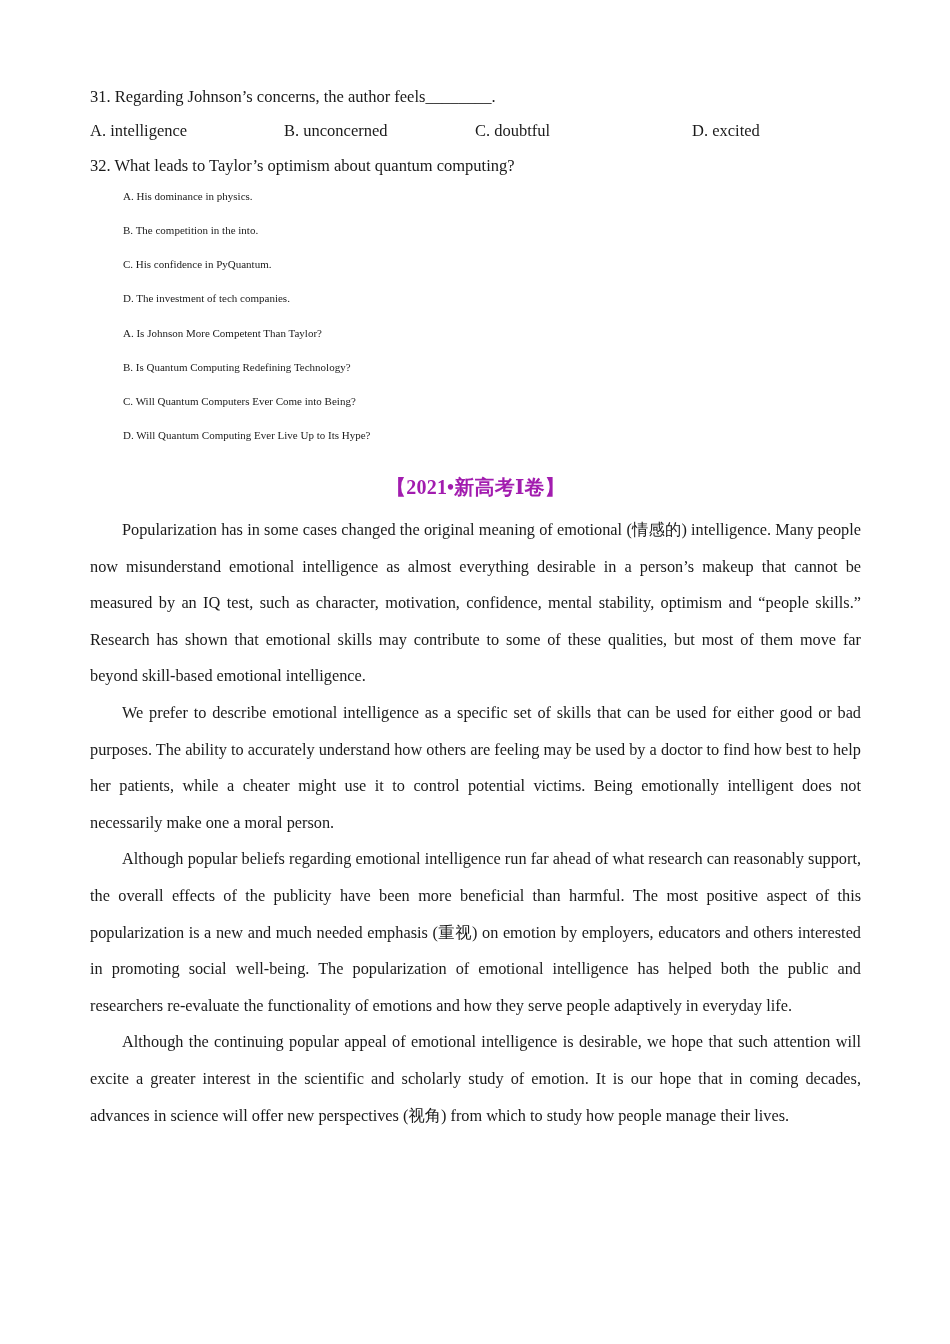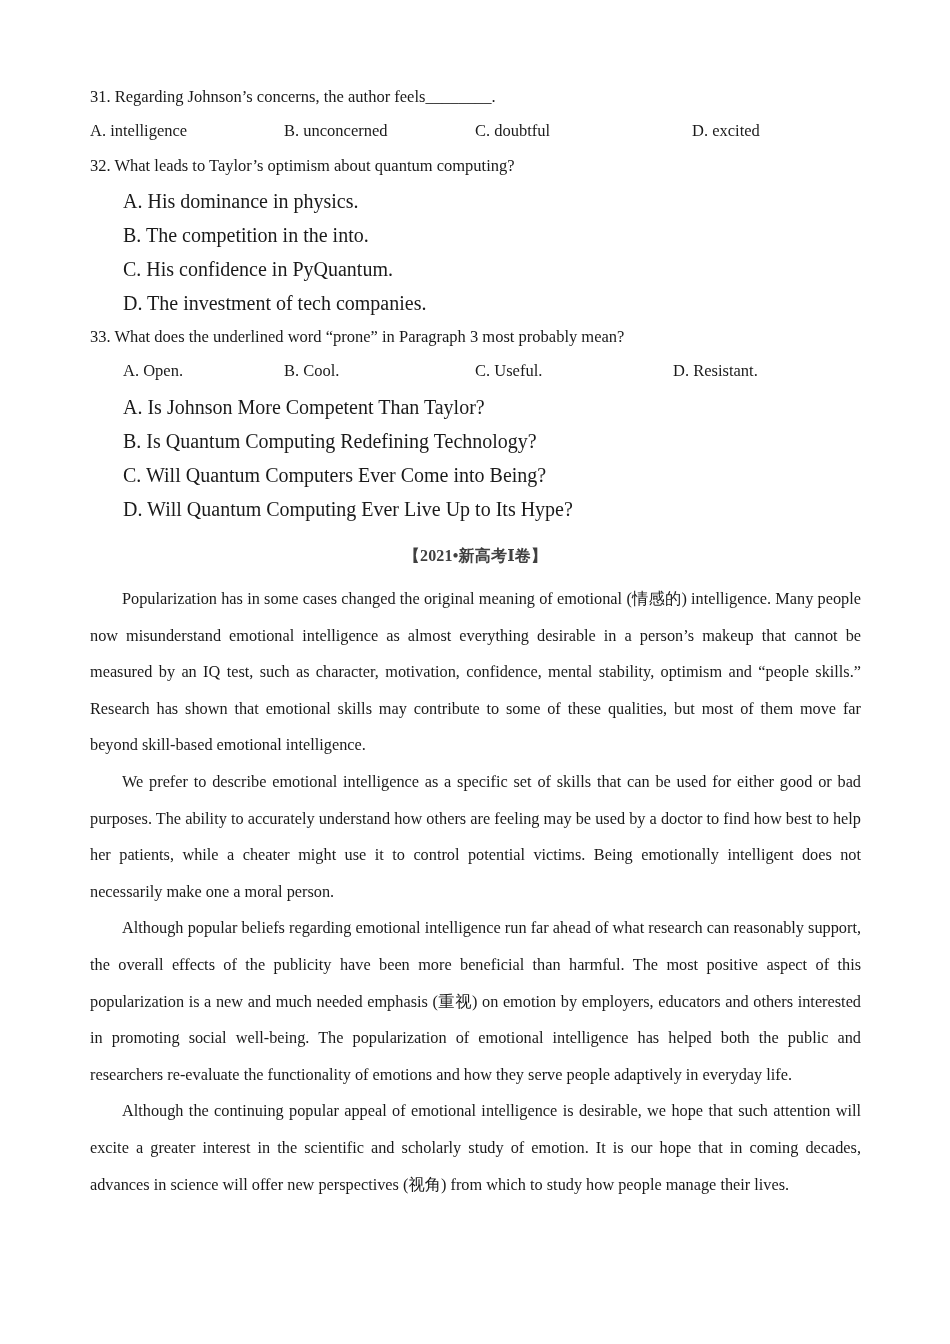--- a/index.html
+++ b/index.html
@@ -68,33 +68,33 @@
 
   .opt-row.indented .opt-cell.c0 { left: 33px; }
   .opt-row.indented .opt-cell.c1 { left: 194px; }
   .opt-row.indented .opt-cell.c2 { left: 385px; }
   .opt-row.indented .opt-cell.c3 { left: 583px; }
 
   
   .opt-line {
     height: 34px;
     padding-left: 33px;
-    font-size: 20px;
+    font-size: 11px;
     white-space: nowrap;
     box-sizing: border-box;
     display: flex;
     align-items: flex-start;
   }
 
   
   .source-heading {
     text-align: center;
     font-weight: bold;
-    font-size: 16px;
-    color: #404040;
+    font-size: 20px;
+    color: #a21caf;
     margin: 8px 0 10px 0;
     height: 30px;
     line-height: 30px;
     letter-spacing: 0.2px;
     font-family: "Liberation Serif", "DejaVu Serif", serif;
   }
 
   
   .passage-para {
     font-size: 16.3px;
@@ -128,29 +128,20 @@
     </div>
 
     <div class="question">
       <div class="q-stem">32. What leads to Taylor’s optimism about quantum computing?</div>
       <div class="opt-line">A. His dominance in physics.</div>
       <div class="opt-line">B. The competition in the into.</div>
       <div class="opt-line">C. His confidence in PyQuantum.</div>
       <div class="opt-line">D. The investment of tech companies.</div>
     </div>
 
-    <div class="question">
-      <div class="q-stem">33. What does the underlined word “prone” in Paragraph 3 most probably mean?</div>
-      <div class="opt-row indented">
-        <span class="opt-cell c0">A. Open.</span>
-        <span class="opt-cell c1">B. Cool.</span>
-        <span class="opt-cell c2">C. Useful.</span>
-        <span class="opt-cell c3">D. Resistant.</span>
-      </div>
-    </div>
 
     <div class="question">
       <div class="opt-line">A. Is Johnson More Competent Than Taylor?</div>
       <div class="opt-line">B. Is Quantum Computing Redefining Technology?</div>
       <div class="opt-line">C. Will Quantum Computers Ever Come into Being?</div>
       <div class="opt-line">D. Will Quantum Computing Ever Live Up to Its Hype?</div>
     </div>
 
     <div class="source-heading">【2021•新高考Ⅰ卷】</div>
 

